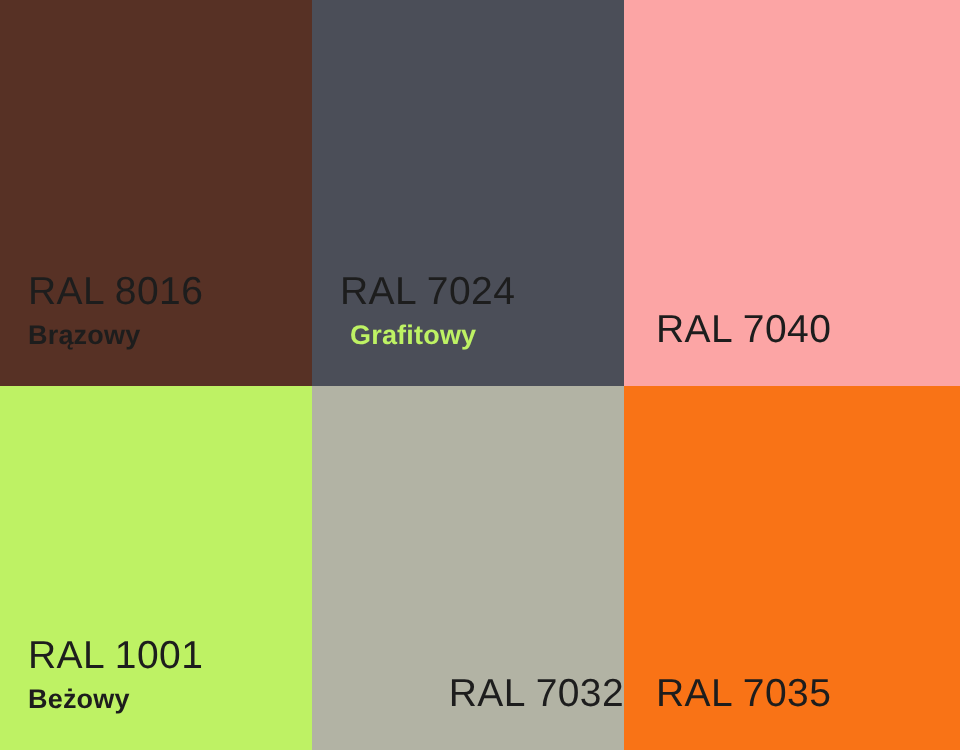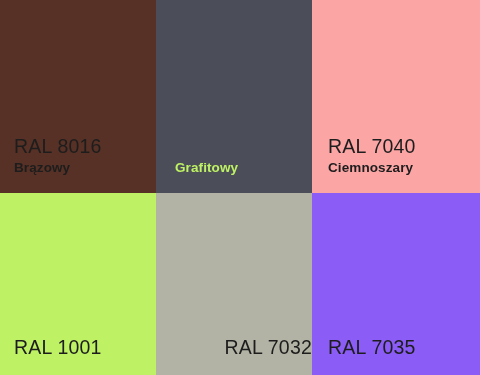--- a/index.html
+++ b/index.html
@@ -71,33 +71,34 @@
 <body>
 
 <div class="swatch-grid">
 
   <div class="swatch row-top col-1" style="background-color: rgb(87, 49, 37);">
     <span class="swatch-code" style="color: rgb(29, 29, 29);">RAL 8016</span>
     <span class="swatch-name" style="color: rgb(29, 29, 29);">Brązowy</span>
   </div>
 
   <div class="swatch row-top col-2" style="background-color: rgb(75, 78, 88);">
+    <span class="swatch-code" style="color: rgb(29, 29, 29);">RAL 7024</span>
     <span class="swatch-name indent" style="color: #bef264;">Grafitowy</span>
   </div>
 
   <div class="swatch row-top col-3" style="background-color: #fca5a5;">
     <span class="swatch-code" style="color: rgb(29, 29, 29);">RAL 7040</span>
-    <span class="swatch-name" style="color: rgb(29, 29, 29);">Ciemnoszary</span>
   </div>
 
   <div class="swatch row-bottom col-1" style="background-color: #bef264;">
     <span class="swatch-code" style="color: rgb(29, 29, 29);">RAL 1001</span>
+    <span class="swatch-name" style="color: rgb(29, 29, 29);">Beżowy</span>
   </div>
 
   <div class="swatch row-bottom col-2" style="background-color: rgb(178, 179, 164); align-items: flex-end;">
     <span class="swatch-code" style="color: rgb(29, 29, 29);">RAL 7032</span>
   </div>
 
-  <div class="swatch row-bottom col-3" style="background-color: #8b5cf6;">
+  <div class="swatch row-bottom col-3" style="background-color: #f97316;">
     <span class="swatch-code" style="color: rgb(29, 29, 29);">RAL 7035</span>
   </div>
 
 </div>
 
 </body></html>

